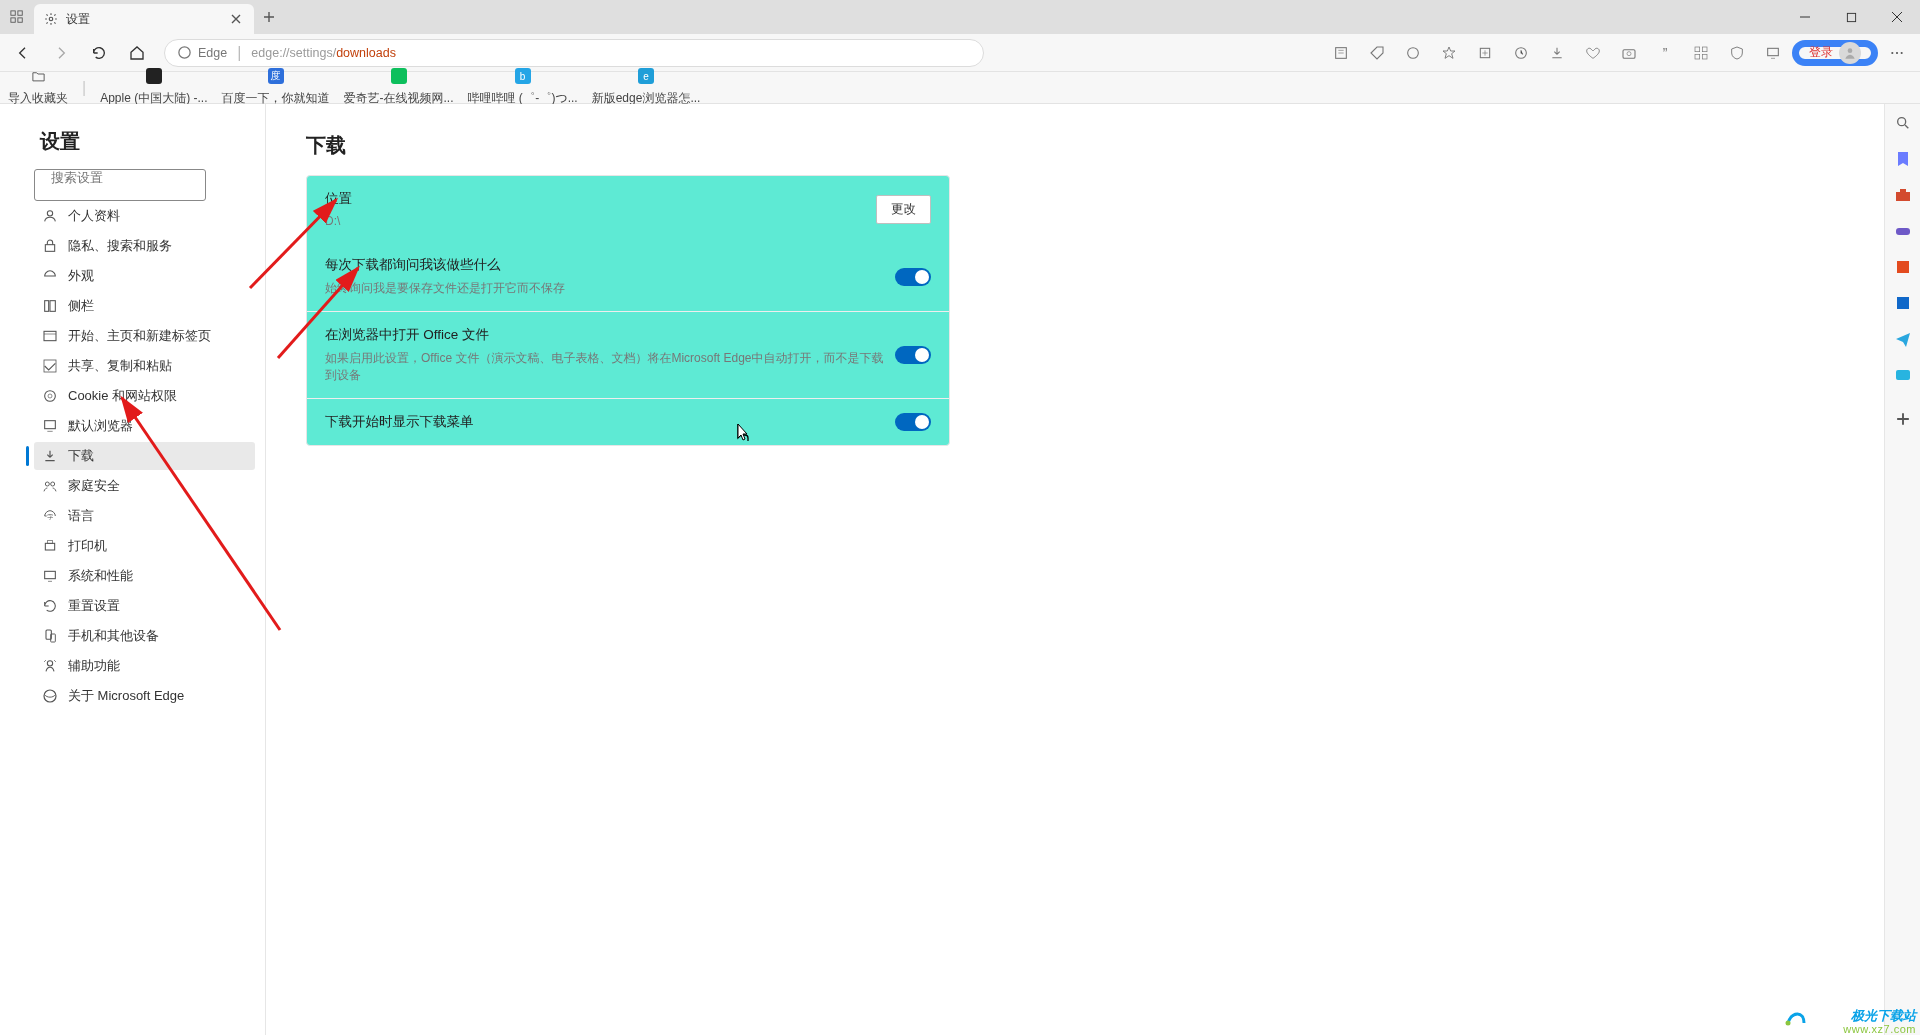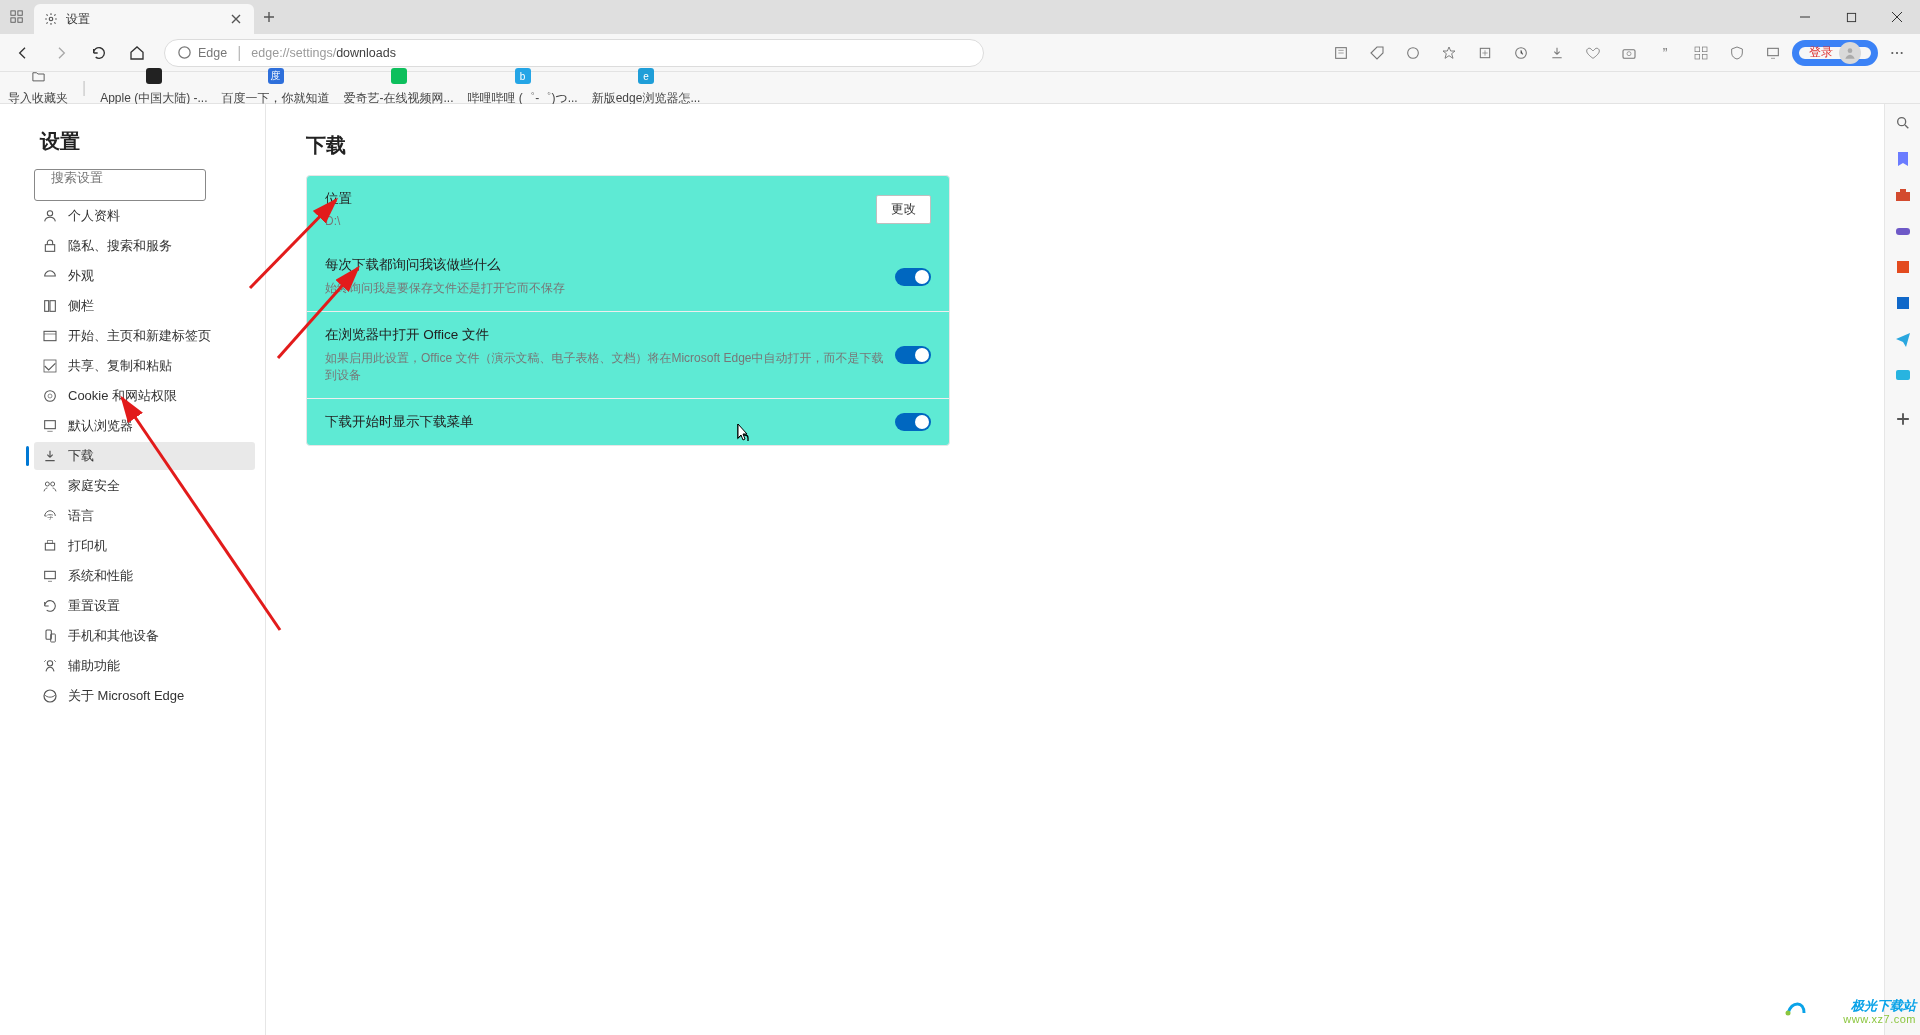--- a/index.html
+++ b/index.html
@@ -13,21 +13,21 @@
   .tab-add { width:30px; display:flex; align-items:center; justify-content:center; color:#555; }
   .win-controls { margin-left:auto; display:flex; }
   .win-btn { width:46px; display:flex; align-items:center; justify-content:center; color:#333;}
   
   .toolbar { height: 38px; background:#f7f7f7; display:flex; align-items:center; padding: 0 6px; gap:4px; border-bottom:1px solid #e3e3e3;}
   .tb-btn { width:34px; height:32px; display:flex; align-items:center; justify-content:center; color:#555; border-radius:4px;}
   .addr-wrap { flex:0 0 auto; display:flex; align-items:center; gap:8px; margin-left:6px;}
   .addr-icon-pill { display:flex; align-items:center; gap:6px; background:#fff; border:1px solid #dcdcdc; border-radius:18px; height:28px; padding:0 12px; min-width:820px;}
   .addr-text { font-size:12.5px; color:#777;}
   .addr-text .muted { color:#9a9a9a; }
-  .addr-text .dark { color:#404040; }
+  .addr-text .dark { color:#c2410c; }
   .addr-sep { color:#bbb; margin:0 4px; }
   .toolbar-right { margin-left:auto; display:flex; align-items:center; gap:2px; }
   .login-btn { border:7px solid #3b82f6; color:#dd3333; border-radius:16px; height:26px; padding:0 10px; display:flex; align-items:center; gap:6px; font-size:12px;}
   .avatar-dot { width:22px;height:22px;border-radius:50%;background:#d9d9d9; display:inline-flex;align-items:center;justify-content:center; }
   
   .bm-bar { height:32px; background:#f7f7f7; display:flex; align-items:center; padding:0 8px; gap:14px; border-bottom:1px solid #e3e3e3;}
   .bm-item { display:flex; align-items:center; gap:6px; font-size:12px; color:#444;flex-direction:column; }
   .fav { width:16px; height:16px; border-radius:3px; display:inline-flex; align-items:center; justify-content:center; font-size:10px; color:#fff;}
   
   .main-area { position:absolute; top:104px; bottom:0; left:0; right:36px; background:#fff; display:flex; }
@@ -55,21 +55,21 @@
   .toggle::after { content:""; position:absolute; right:2px; top:2px; width:14px; height:14px; background:#fff; border-radius:50%; }
   
   .rsb { position:absolute; top:104px; right:0; bottom:0; width:36px; background:#f7f7f7; border-left:1px solid #e6e6e6; display:flex; flex-direction:column; align-items:center; padding-top:8px; gap:14px;}
   .rsb-ic { width:22px; height:22px; display:flex; align-items:center; justify-content:center; color:#666;}
   .rsb-plus { margin-top:8px; color:#555; }
   
   .arrow { position:absolute; pointer-events:none; }
   
   .cursor { position:absolute; left:732px; top:422px; pointer-events:none;}
   
-  .wm { position:absolute; right:4px; bottom:10px; font-size:13px; text-align:right; line-height:1.1;}
+  .wm { position:absolute; right:4px; bottom:0; font-size:13px; text-align:right; line-height:1.1;}
   .wm .l1 { color:#0aa3e8; font-weight:700; font-style:italic;}
   .wm .l2 { color:#8cc63f; font-size:11px; letter-spacing:0.5px;}
   svg { display:block; }
 </style>
 </head>
 <body>
 
 <div class="titlebar">
   <div class="tab-left-btn">
     <svg width="14" height="14" viewBox="0 0 16 16">

